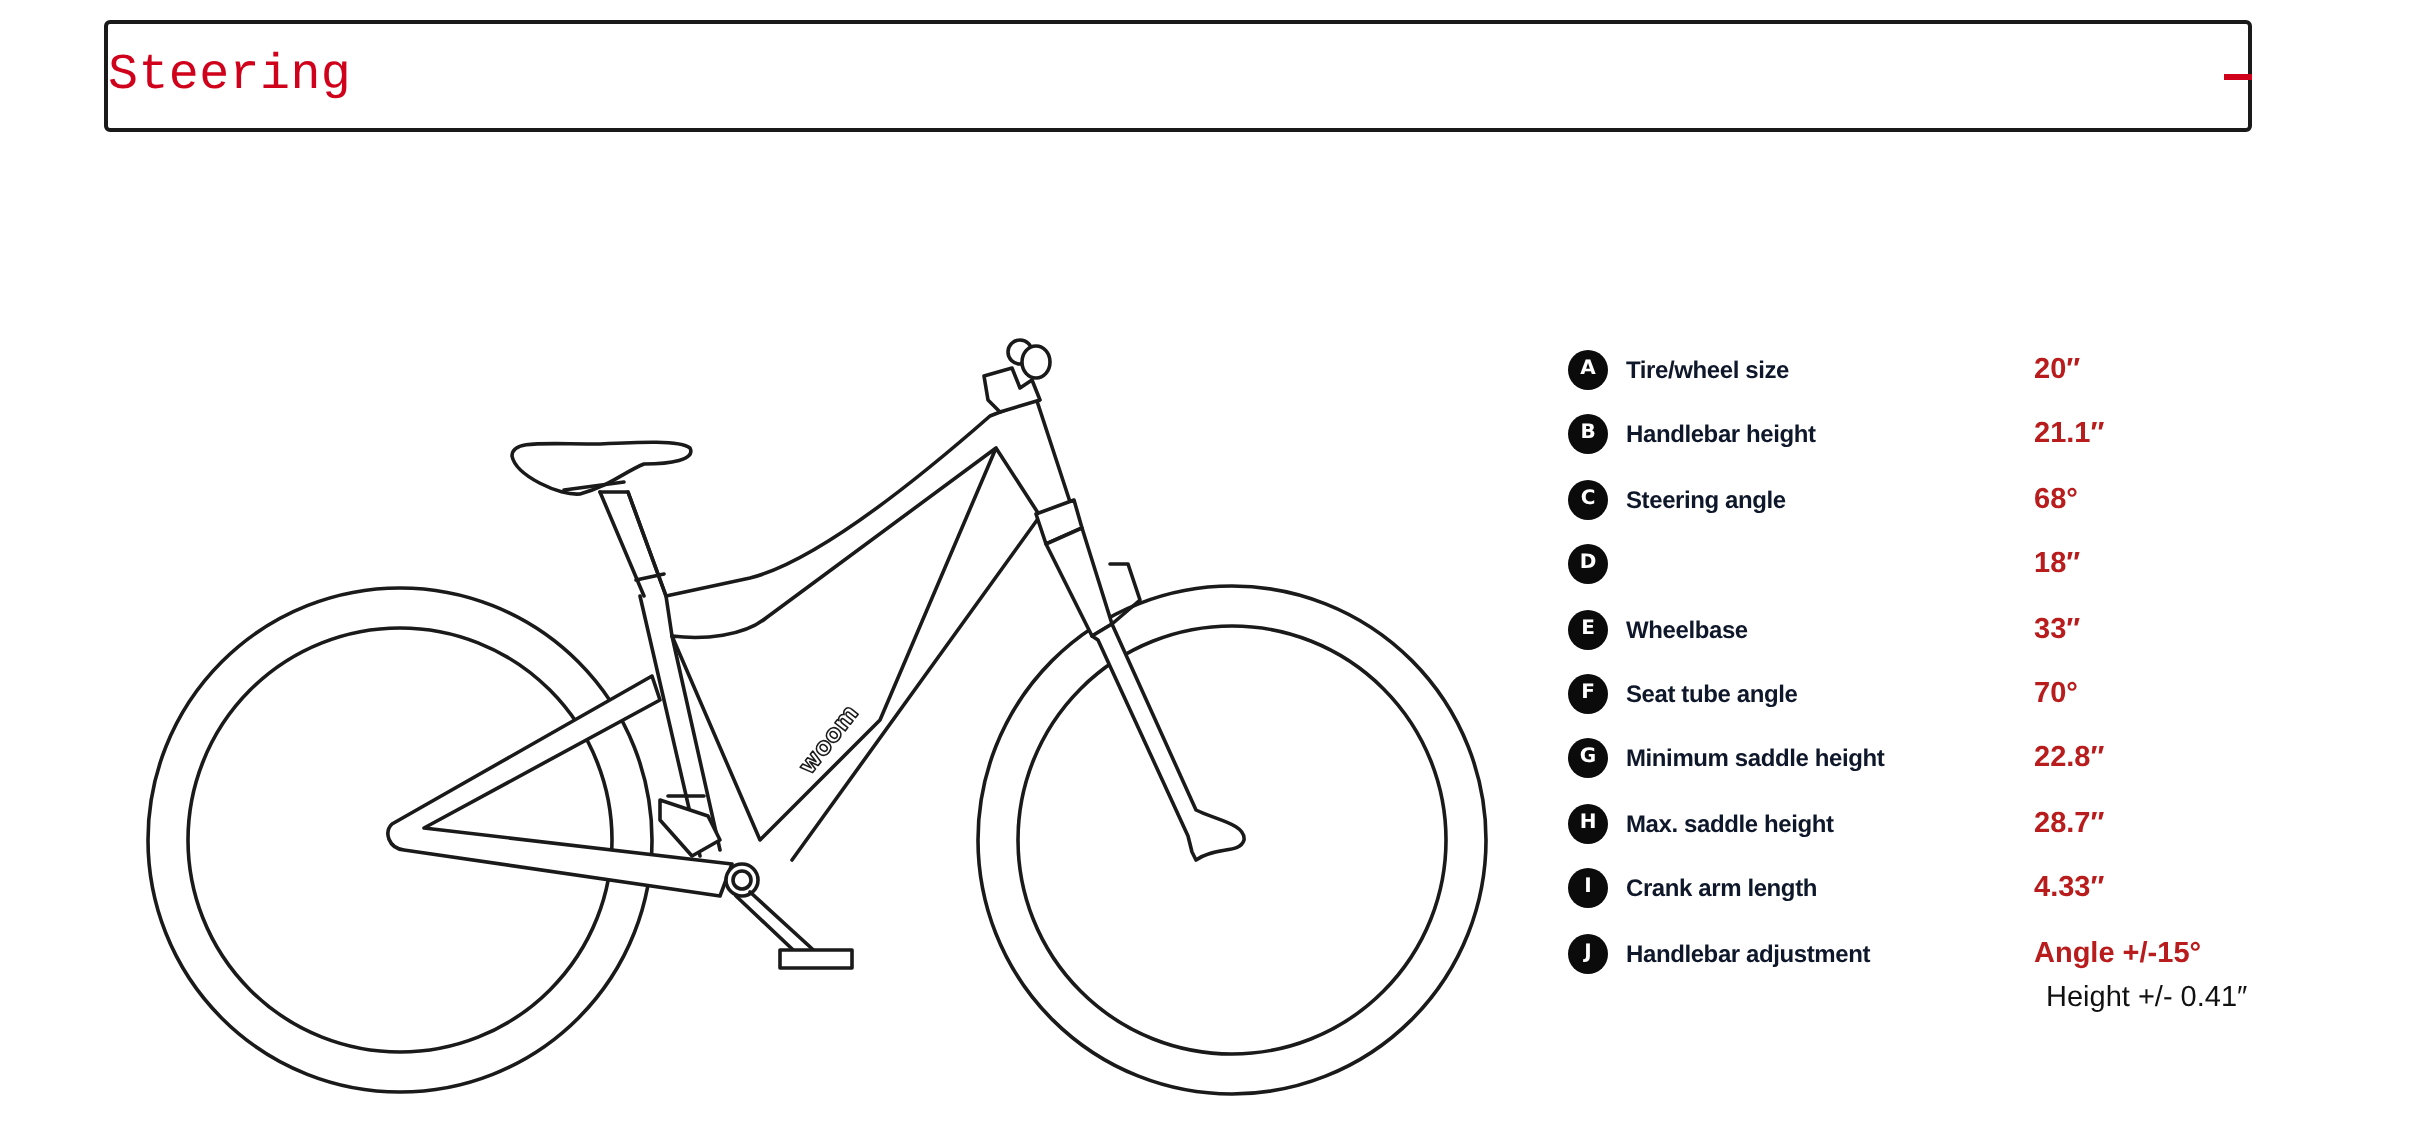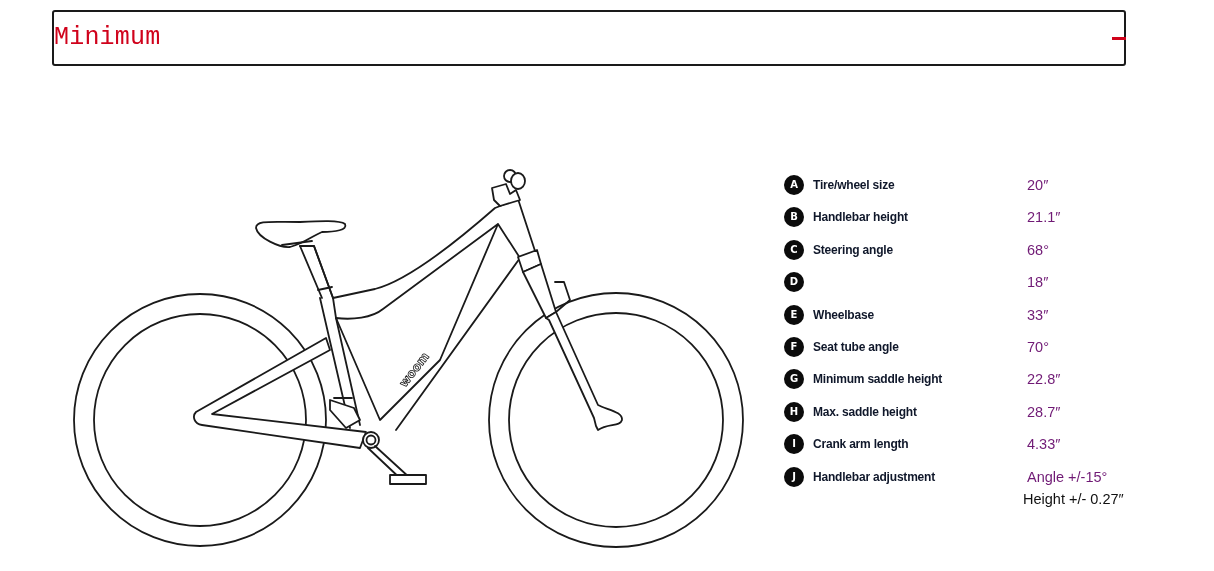--- a/index.html
+++ b/index.html
@@ -84,44 +84,45 @@
       font-family: "Liberation Sans", sans-serif;
       font-weight: bold;
       font-size: 12px;
       line-height: 18px;
       color: #0f172a;
       letter-spacing: -0.2px;
       white-space: nowrap;
     }
     .spec-value {
       position: absolute;
-      left: 243px;
+      left: 233px;
       top: 2px;
       font-family: "Liberation Sans", sans-serif;
       font-size: 14.5px;
       line-height: 18px;
-      color: #701a75;
+      color: #b91c1c;
       white-space: nowrap;
+      font-weight: bold;
     }
     .spec-value-line2 {
       position: absolute;
       left: 239px;
       top: 24px;
       font-family: "Liberation Sans", sans-serif;
       font-size: 14.5px;
       line-height: 18px;
       color: #111111;
       white-space: nowrap;
     }
   </style>
 </head>
 <body>
 
 <div class="accordion-header">
-  <span class="accordion-title">Minimum</span>
+  <span class="accordion-title">Steering</span>
   <span class="collapse-icon"></span>
 </div>
 
 <svg class="bike-illustration" viewBox="60 160 700 400" xmlns="http://www.w3.org/2000/svg" fill="none" stroke="#1a1a1a" stroke-width="1.8" stroke-linejoin="round" stroke-linecap="round">
 
   <g>
     <circle cx="200" cy="420" r="126" fill="#ffffff"></circle>
     <circle cx="200" cy="420" r="106"></circle>
   </g>
 
@@ -222,15 +223,15 @@
   </div>
   <div class="spec-row">
     <span class="spec-badge">I</span>
     <span class="spec-label">Crank arm length</span>
     <span class="spec-value">4.33″</span>
   </div>
   <div class="spec-row">
     <span class="spec-badge">J</span>
     <span class="spec-label">Handlebar adjustment</span>
     <span class="spec-value">Angle +/-15°</span>
-    <span class="spec-value-line2">Height +/- 0.27″</span>
+    <span class="spec-value-line2">Height +/- 0.41″</span>
   </div>
 </div>
 
 </body></html>

